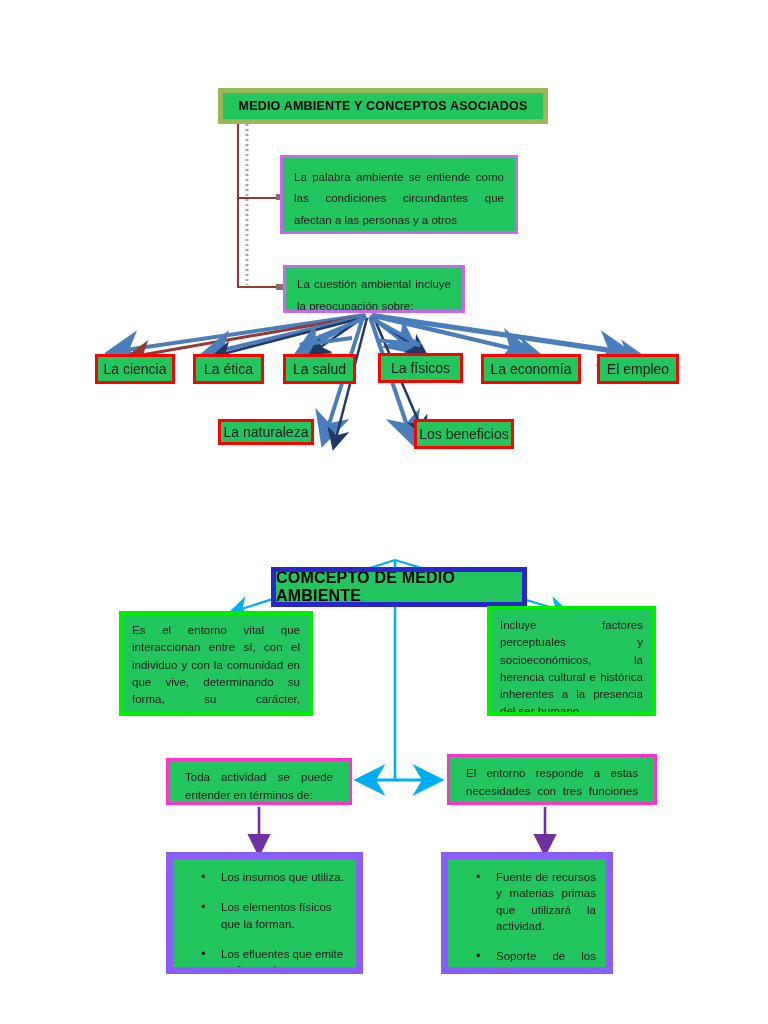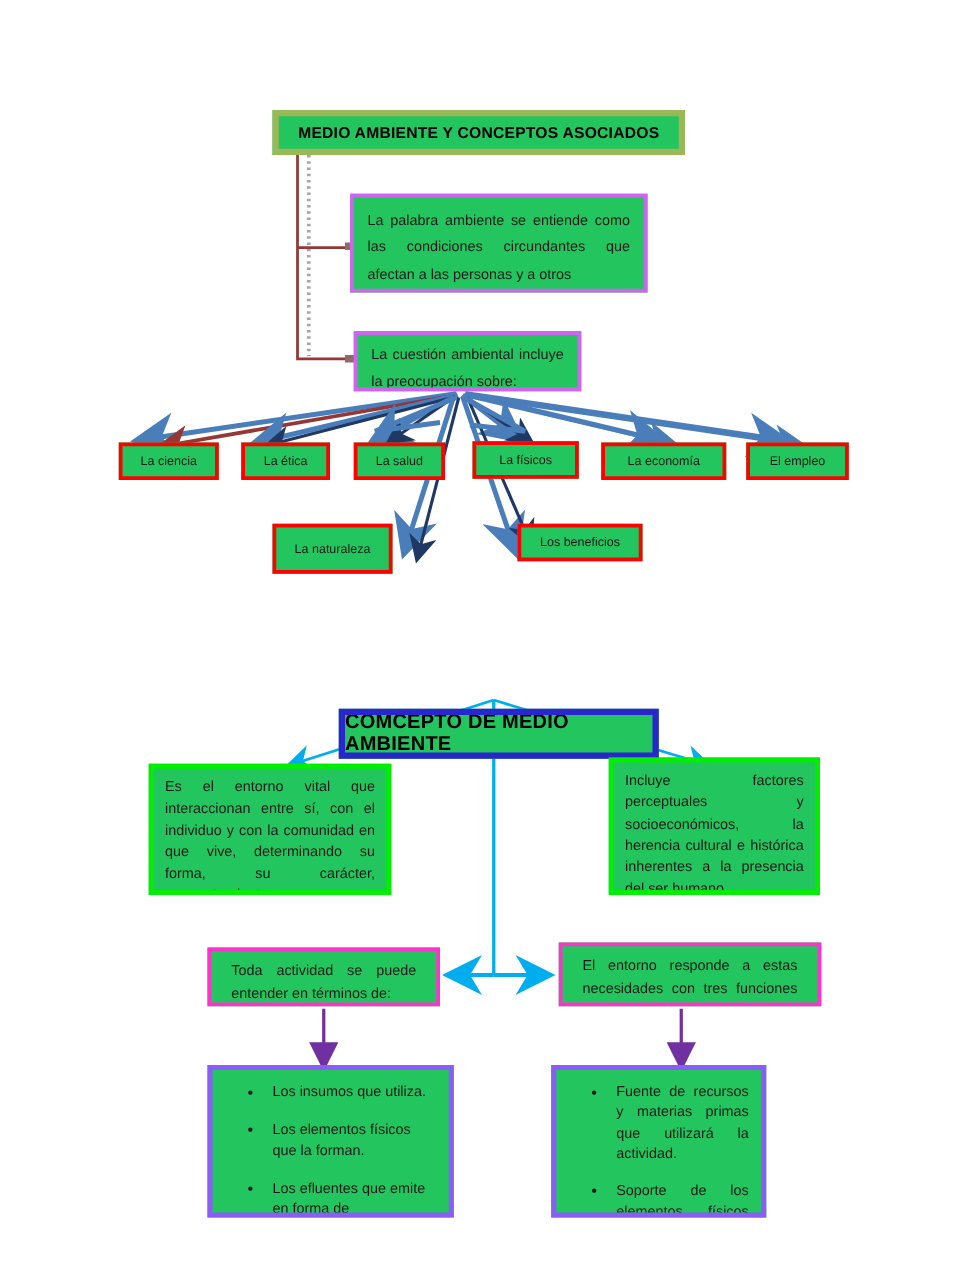--- a/index.html
+++ b/index.html
@@ -56,39 +56,39 @@
     line-height:1.55;
     color:#1a1a1a;
     text-align:justify;
     text-justify:inter-word;
   }
 
   
   .box-red{
     border:3px solid #ff0000;
     display:flex;align-items:center;justify-content:center;
-    font-size:10px;
+    font-size:14px;
     color:#1a1a1a;
     white-space:nowrap;
   }
 
   
   .box-green{
     border:4px solid #00ee00;
     padding:7px 9px;
     font-size:11.5px;
     line-height:1.5;
     color:#1a1a1a;
     text-align:justify;
     text-justify:inter-word;
   }
 
   
   .box-orange{
-    border:4px solid #8b5cf6;
+    border:7px solid #8b5cf6;
     padding:10px 10px 0 10px;
     font-size:11.5px;
     line-height:1.42;
     color:#1a1a1a;
   }
   .box-orange ul{
     margin:0;padding:0 0 0 38px;list-style:none;
   }
   .box-orange li{
     position:relative;
@@ -198,21 +198,21 @@
   </div>
   <div class="node box-red" style="left:378px;top:353px;width:85px;height:30px;">
     <span>La físicos</span>
   </div>
   <div class="node box-red" style="left:481px;top:354px;width:100px;height:30px;">
     <span>La economía</span>
   </div>
   <div class="node box-red" style="left:597px;top:354px;width:82px;height:30px;">
     <span>El empleo</span>
   </div>
-  <div class="node box-red" style="left:218px;top:419px;width:96px;height:40px;">
+  <div class="node box-red" style="left:218px;top:419px;width:96px;height:26px;">
     <span>La naturaleza</span>
   </div>
   <div class="node box-red" style="left:414px;top:419px;width:100px;height:30px;">
     <span>Los beneficios</span>
   </div>
 
   <div class="node title-bar title-blue" style="left:271px;top:520px;width:256px;height:40px;">
     <span>COMCEPTO DE MEDIO AMBIENTE</span>
   </div>
 

